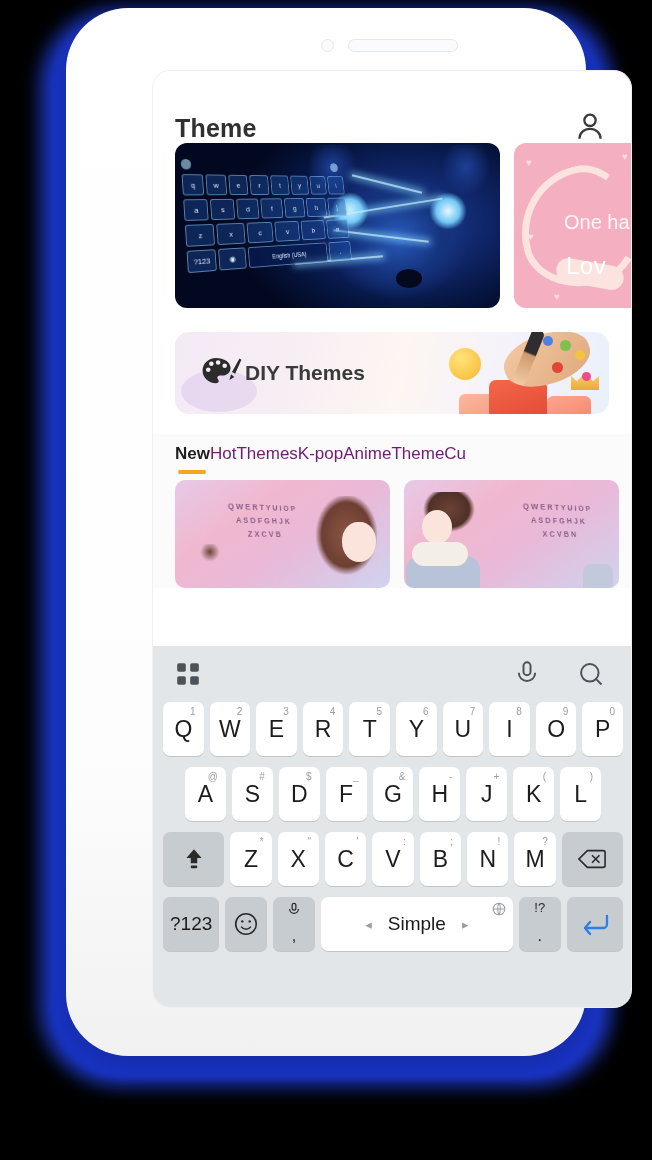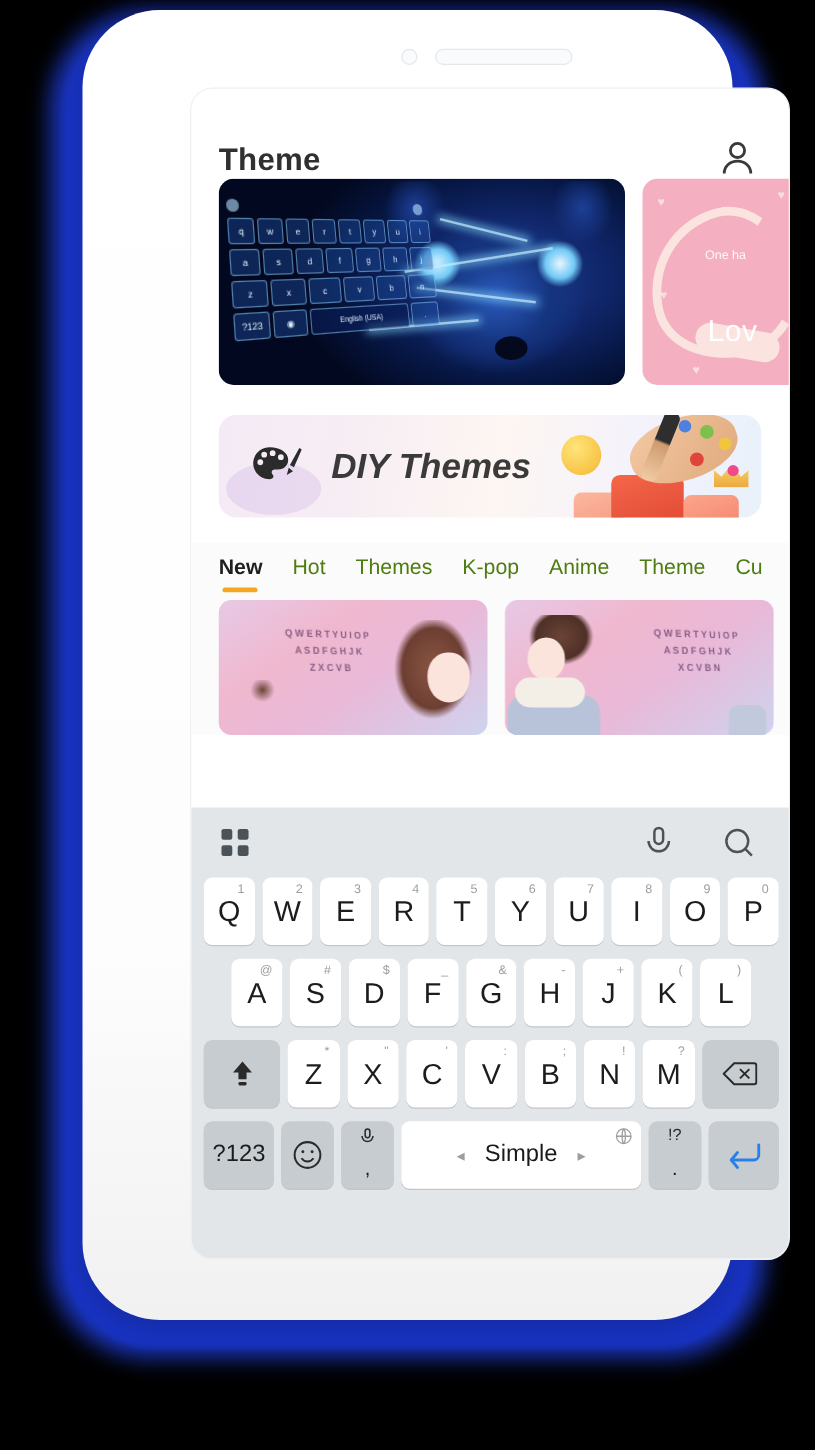--- a/index.html
+++ b/index.html
@@ -107,48 +107,48 @@
   }
   .pk-hand {
     position: absolute; left: 6px; top: 24px; width: 118px; height: 120px;
     border: 7px solid #fbe3e0; border-radius: 58% 42% 45% 55%/58% 54% 46% 42%;
     border-right-color: transparent; transform: rotate(-14deg);
   }
   .pk-thumb {
     position: absolute; left: 42px; bottom: 22px; width: 68px; height: 24px;
     background: #fbe3e0; border-radius: 14px; transform: rotate(10deg);
   }
-  .pk-t1 { position: absolute; left: 50px; top: 56px; font-size: 10px; color: #fff6f8; }
+  .pk-t1 { position: absolute; left: 50px; top: 68px; font-size: 20px; color: #fff6f8; }
   .pk-t2 { position: absolute; left: 52px; top: 84px; font-size: 24px; color: #fff; letter-spacing: .5px; margin-top: 25px; }
   .pk-heart { position: absolute; color: rgba(255,255,255,.55); font-size: 10px; }
 
   
   .diy-wrap { padding: 24px 22px 0 22px; }
   .diy {
     height: 82px; border-radius: 14px; position: relative; overflow: hidden;
     display: flex; align-items: center; cursor: pointer;
     background: linear-gradient(100deg,#f3eaf6 0%,#f7eef4 26%,#fdf6f2 52%,#f4f2fb 76%,#e9f1fb 100%);
   }
   .diy-blob { position: absolute; left: 6px; bottom: 2px; width: 76px; height: 42px; border-radius: 50%; background: rgba(205,176,230,.32); }
   .diy-icon { width: 44px; height: 32px; margin-left: 26px; position: relative; z-index: 2; color: #2b2b2b; }
-  .diy-label { font-size: 28px; font-weight: bold; color: #3a3a3a; margin-left: 20px; position: relative; z-index: 2; font-style: italic; }
+  .diy-label { font-size: 21px; font-weight: bold; color: #3a3a3a; margin-left: 0; position: relative; z-index: 2; }
   .diy-art { position: absolute; right: 0; top: 0; width: 190px; height: 82px; }
   .da-plate { position: absolute; right: 18px; top: 2px; width: 88px; height: 50px; border-radius: 50%/46%; background: linear-gradient(140deg,#f3c9a4,#e0a97d); transform: rotate(-18deg); }
   .da-brush { position: absolute; right: 74px; top: -4px; width: 13px; height: 58px; border-radius: 5px; background: linear-gradient(180deg,#2e2e2e 0%,#2e2e2e 42%,#cf9a6e 46%,#f0cba6 100%); transform: rotate(22deg); }
   .da-dot { position: absolute; border-radius: 50%; }
   .da-emoji { position: absolute; right: 128px; top: 16px; width: 32px; height: 32px; border-radius: 50%; background: radial-gradient(circle at 36% 32%,#ffe47a,#f5b731); }
   .da-box1 { position: absolute; right: 62px; bottom: -8px; width: 58px; height: 42px; border-radius: 7px; background: linear-gradient(160deg,#f4664a,#e04a33); }
   .da-box2 { position: absolute; right: 18px; bottom: -12px; width: 44px; height: 30px; border-radius: 6px; background: linear-gradient(160deg,#fba68d,#f4836a); }
   .da-box3 { position: absolute; right: 110px; bottom: -10px; width: 40px; height: 30px; border-radius: 6px; background: linear-gradient(160deg,#fcb79f,#f49a7f); }
   .da-crown { position: absolute; right: 10px; bottom: 24px; width: 28px; height: 18px; background: linear-gradient(180deg,#fcd271,#eaa93c); clip-path: polygon(0 100%,100% 100%,100% 22%,78% 52%,50% 0,22% 52%,0 22%); }
 
   
   .tabs-sec { margin-top: 20px; background: #fbfbfb; padding: 10px 0 0 0; }
-  .tabs { display: flex; align-items: center; padding-left: 22px; gap: 24px; overflow: hidden; }
-  .tab { font-size: 17px; color: #4d7c0f; white-space: nowrap; padding-bottom: 10px; cursor: pointer; position: relative; }
+  .tabs { display: flex; align-items: center; padding-left: 22px; overflow: hidden; }
+  .tab { font-size: 17px; color: #701a75; white-space: nowrap; padding-bottom: 10px; cursor: pointer; position: relative; }
   .tab.active { color: #1f1f1f; font-weight: bold; }
   .tab.active::after {
     content: ""; position: absolute; left: 3px; bottom: 0; width: 28px; height: 4px;
     border-radius: 3px; background: #f5a623;
   }
 
   
   .grid { display: flex; gap: 14px; padding: 6px 0 0 22px; background: #fbfbfb; }
   .tcard {
     flex: 0 0 215px; height: 108px; border-radius: 10px; overflow: hidden; position: relative; cursor: pointer;

